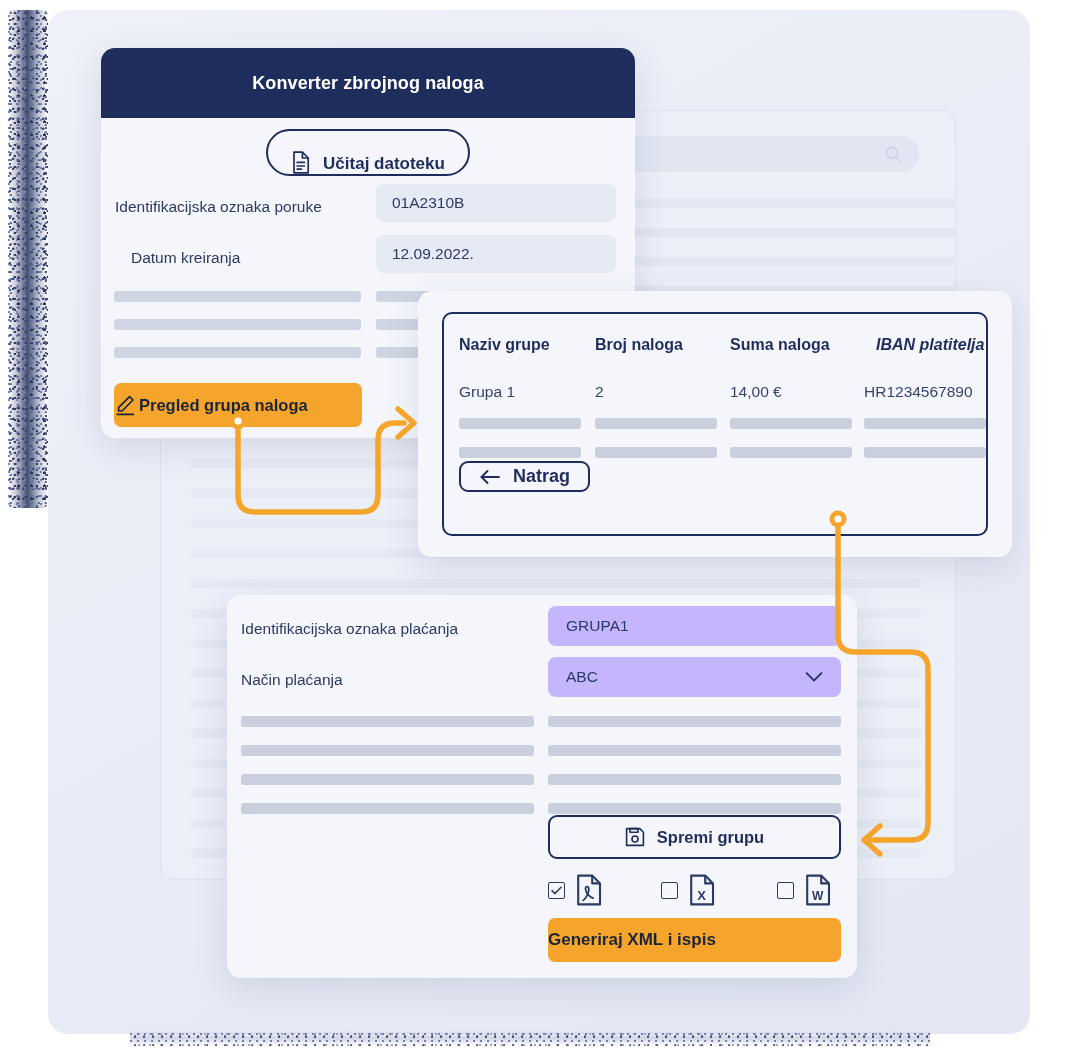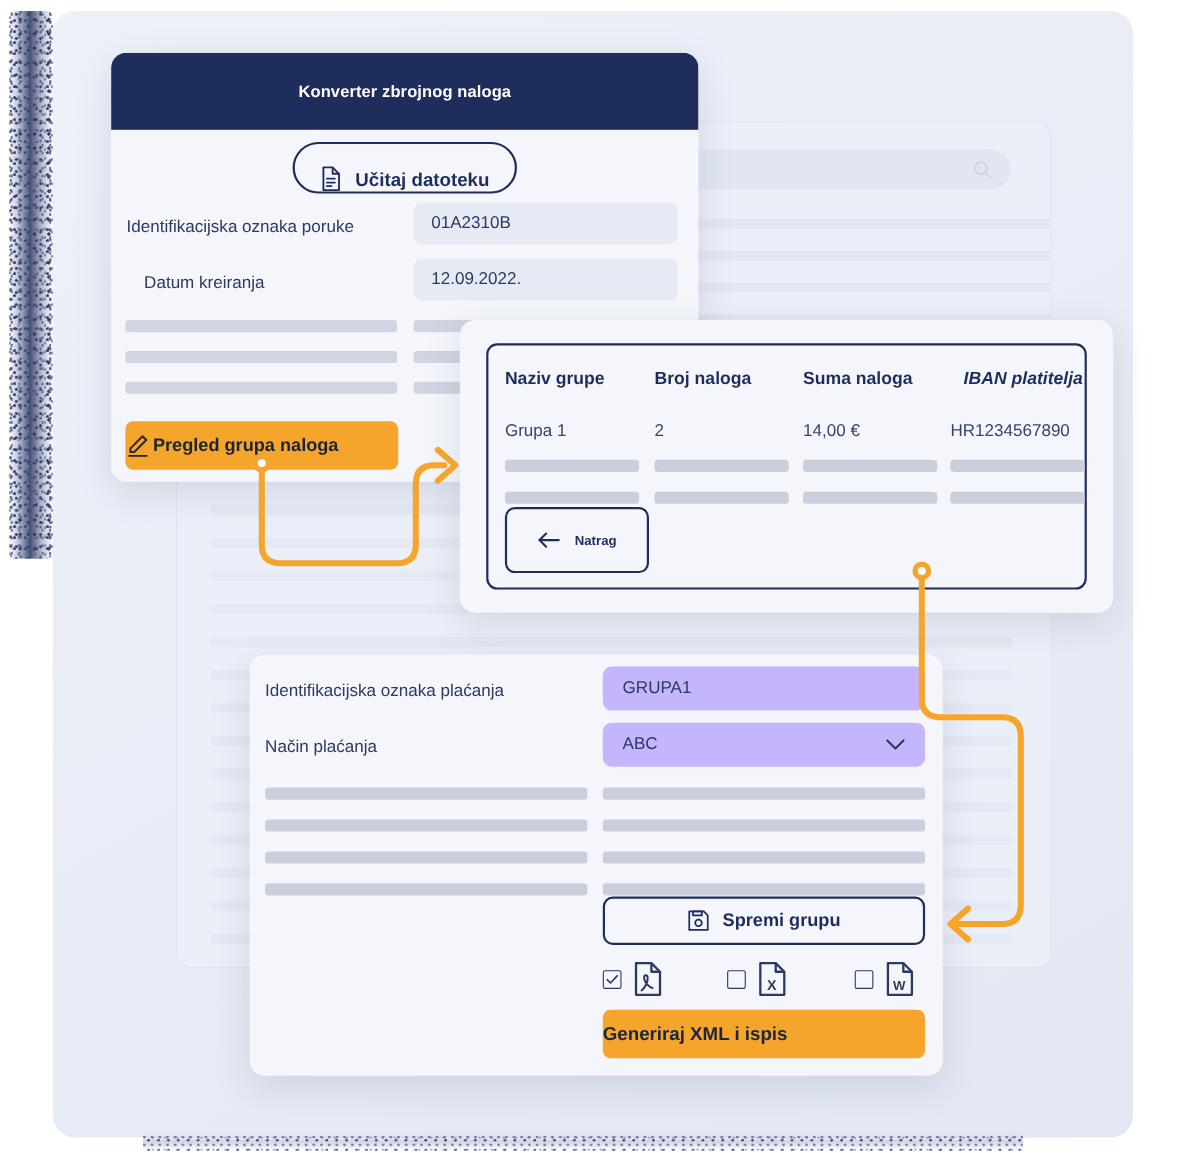--- a/index.html
+++ b/index.html
@@ -76,21 +76,21 @@
     overflow: hidden;
   }
 
   
   #card-main { left: 101px; top: 48px; width: 534px; height: 390px; }
   .card-header {
     height: 70px; background: #1f2d5c;
     display: flex; align-items: center; justify-content: center;
   }
   .card-header .title {
-    color: #ffffff; font-size: 15px; font-weight: bold; letter-spacing: .1px;
+    color: #ffffff; font-size: 18px; font-weight: bold; letter-spacing: .1px;
   }
   .btn-outline {
     display: inline-flex; align-items: center; justify-content: center; gap: 12px;
     border: 2px solid #1f2d5c; border-radius: 24px;
     background: #f4f6fc; color: #1f2d5c;
     font-size: 17px; font-weight: bold;
     font-family: "Liberation Sans", sans-serif;
     cursor: pointer;
   }
   #load-file-btn { position: absolute; left: 165px; top: 81px; width: 204px; height: 47px; align-items: flex-end; }
@@ -127,21 +127,21 @@
     position: absolute; left: 24px; top: 21px; width: 546px; height: 224px;
     border: 2px solid #1f2d5c; border-radius: 10px;
   }
   .th {
     position: absolute; color: #1f2d5c; font-size: 16px; font-weight: bold; white-space: nowrap;
   }
   .td {
     position: absolute; color: #36446c; font-size: 15.5px; white-space: nowrap;
   }
   .tbar { position: absolute; height: 11px; background: #c9cfdc; border-radius: 3px; }
-  #back-btn { position: absolute; left: 41px; top: 170px; width: 131px; height: 60px; font-size: 12px; border-radius: 9px; }
+  #back-btn { position: absolute; left: 41px; top: 170px; width: 131px; height: 31px; font-size: 18px; border-radius: 9px; }
   #edit-orders-btn { position: absolute; left: 273px; top: 170px; width: 292px; height: 44px; }
 
   
   #card-form { left: 227px; top: 595px; width: 630px; height: 383px; }
   .f3-label { position: absolute; color: #2b3a63; font-size: 15.5px; white-space: nowrap; }
   .f3-input {
     position: absolute; background: #c4b5fd; border-radius: 8px;
     display: flex; align-items: center; padding: 0 18px;
     color: #2b3a63; font-size: 15.5px;
   }

